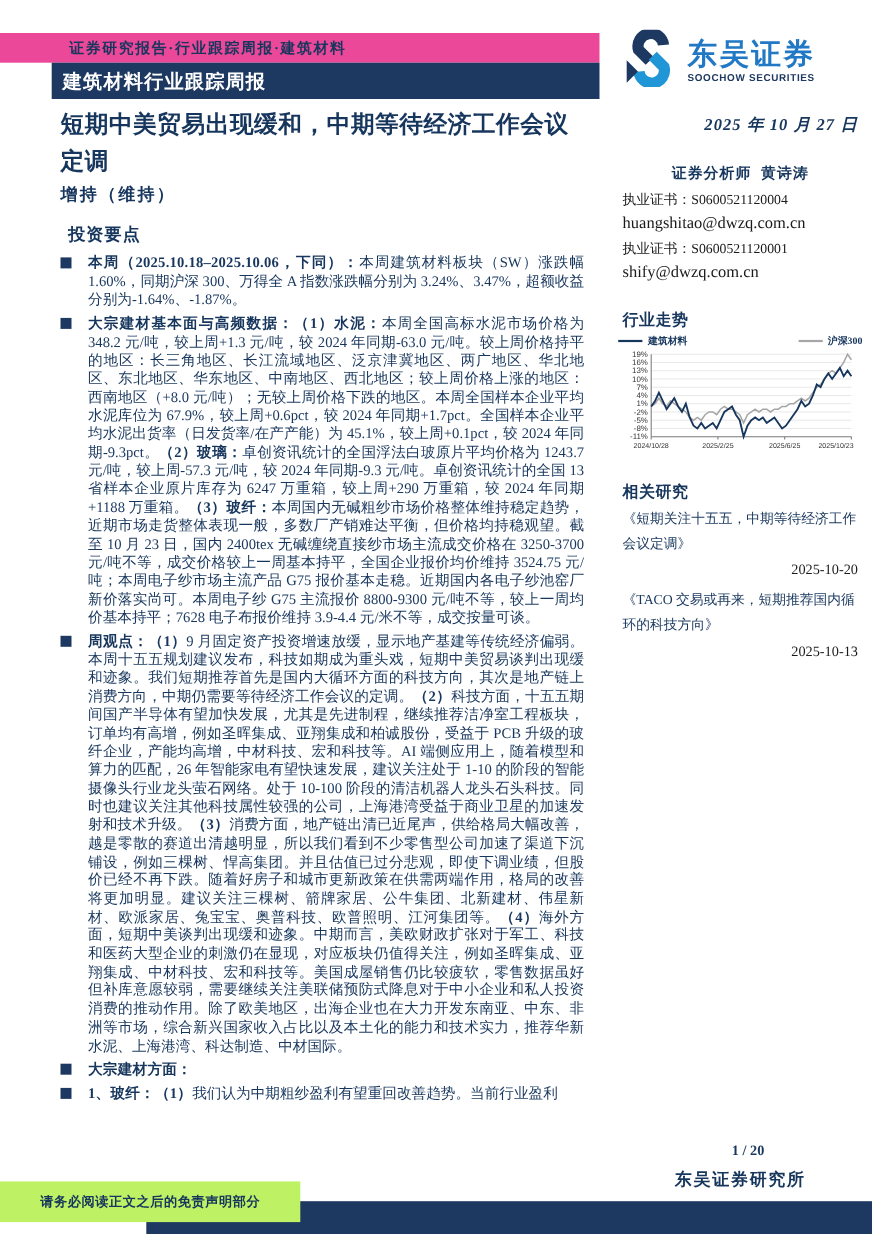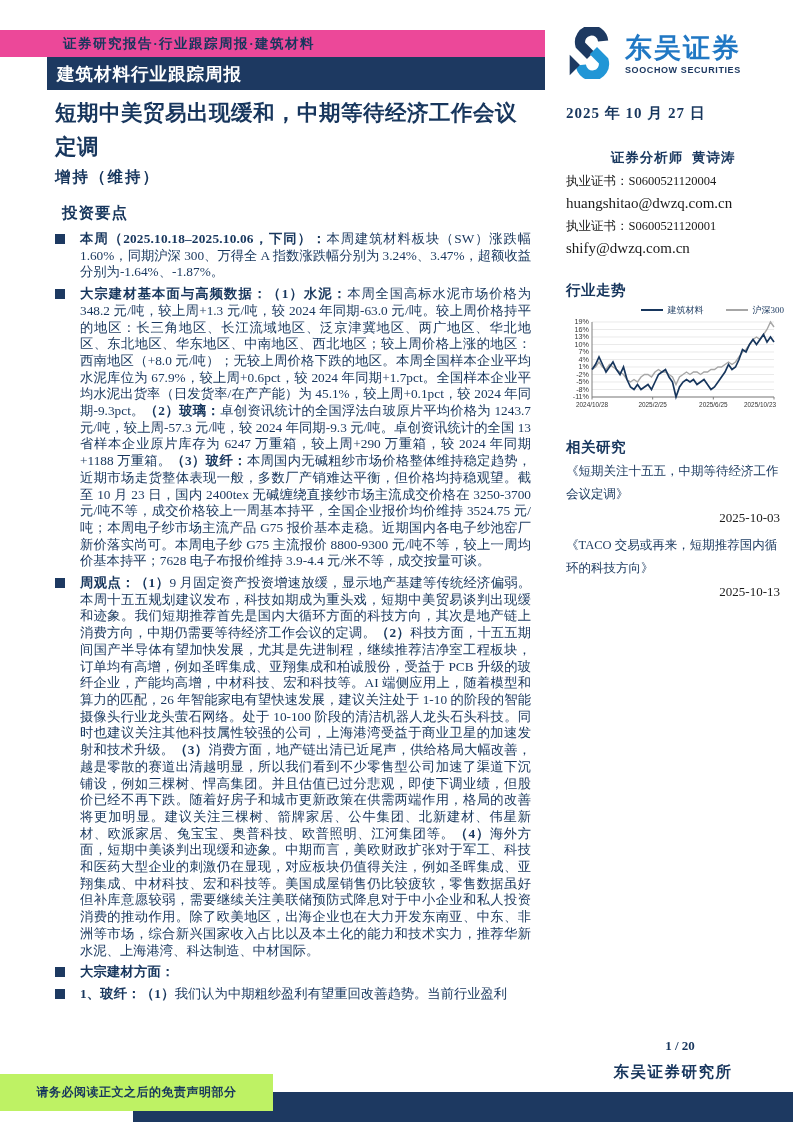--- a/index.html
+++ b/index.html
@@ -16,31 +16,31 @@
   .title{left:55px;top:96px;width:478px;font-weight:bold;font-size:21.5px;
       line-height:34px;letter-spacing:.5px;}
   .rating{left:55px;top:167px;font-weight:bold;font-size:15.5px;letter-spacing:2px;}
   
   .brand{left:566px;top:27px;width:214px;display:flex;align-items:center;gap:7px;}
   .brand-text{display:flex;flex-direction:column;line-height:1;}
   .brand-cn{font-size:27px;font-weight:bold;color:#2178c4;letter-spacing:2px;
       font-family:"Liberation Sans","DejaVu Sans",sans-serif;}
   .brand-en{font-size:9px;font-weight:bold;color:#1d3961;letter-spacing:.6px;margin-top:4px;
       font-family:"Liberation Sans","DejaVu Sans",sans-serif;}
-  .date-line{left:566px;top:104px;width:214px;text-align:left;font-weight:bold;
-      font-size:15px;letter-spacing:1px;}
+  .date-line{left:566px;top:104px;width:214px;text-align:right;font-weight:bold;
+      font-size:15px;letter-spacing:1px;font-style:italic;}
   .analysts{left:566px;top:140px;width:214px;}
   .an-role{text-align:center;font-weight:bold;font-size:13.5px;margin-top:9px;letter-spacing:1px;}
   .an-cert{font-size:12.5px;margin-top:6px;color:#1a1a1a;}
   .an-email{font-size:15px;margin-top:5px;text-align:left;color:#1a1a1a;}
   
   .side-head{font-weight:bold;font-size:14.5px;letter-spacing:.5px;}
   .trend-head{left:566px;top:281px;}
   .chart-wrap{left:562px;top:303px;width:222px;}
-  .legend{display:flex;justify-content:flex-end;gap:22px;align-items:center;height:14px;}
+  .legend{display:flex;justify-content:space-between;gap:22px;align-items:center;height:14px;font-weight:bold;}
   .legend-item{display:flex;align-items:center;gap:5px;font-size:9px;color:#17365d;}
   .legend-swatch{width:22px;height:0;border-top:2px solid;}
   .related-head{left:566px;top:438px;}
   .related{left:566px;top:460px;width:214px;}
   .rel-title{font-size:12.5px;line-height:23px;color:#17365d;}
   .rel-date{font-size:13px;text-align:right;line-height:24px;margin-bottom:4px;color:#1a1a1a;}
   
   .main-head{left:62px;top:203px;font-weight:bold;font-size:15.5px;letter-spacing:1px;}
   .bullets{left:55px;top:231px;width:476px;}
   .bullet{position:relative;padding-left:25px;margin-bottom:5px;
@@ -139,21 +139,21 @@
       <line x1="151.33333333333331" x2="151.33333333333331" y1="80" y2="82.5" stroke="#7f7f7f" stroke-width="1"></line>
       <text font-size="6.4" fill="#333" y="90" x="151.33333333333331" text-anchor="middle">2025/6/25</text>
       <line x1="212" x2="212" y1="80" y2="82.5" stroke="#7f7f7f" stroke-width="1"></line>
       <text font-size="6.4" fill="#333" y="90" x="214" text-anchor="end">2025/10/23</text>
     </svg>
 </div>
 
 <div class="abs side-head related-head">相关研究</div>
 <div class="abs related" id="related">
     <div class="rel-title">《短期关注十五五，中期等待经济工作会议定调》</div>
-    <div class="rel-date">2025-10-03</div>
+    <div class="rel-date">2025-10-20</div>
     <div class="rel-title">《TACO 交易或再来，短期推荐国内循环的科技方向》</div>
     <div class="rel-date">2025-10-13</div>
   </div>
 
 <div class="abs main-head">投资要点</div>
 <div class="abs bullets" id="bullets">
     <div class="bullet"><span class="sq"></span><b>本周（2025.10.18–2025.10.06，下同）：</b><span>本周建筑材料板块（SW）涨跌幅 1.60%，同期沪深 300、万得全 A 指数涨跌幅分别为 3.24%、3.47%，超额收益分别为-1.64%、-1.87%。</span></div>
     <div class="bullet"><span class="sq"></span><b>大宗建材基本面与高频数据：（1）水泥：</b><span>本周全国高标水泥市场价格为 348.2 元/吨，较上周+1.3 元/吨，较 2024 年同期-63.0 元/吨。较上周价格持平的地区：长三角地区、长江流域地区、泛京津冀地区、两广地区、华北地区、东北地区、华东地区、中南地区、西北地区；较上周价格上涨的地区：西南地区（+8.0 元/吨）；无较上周价格下跌的地区。本周全国样本企业平均水泥库位为 67.9%，较上周+0.6pct，较 2024 年同期+1.7pct。全国样本企业平均水泥出货率（日发货率/在产产能）为 45.1%，较上周+0.1pct，较 2024 年同期-9.3pct。</span><b>（2）玻璃：</b><span>卓创资讯统计的全国浮法白玻原片平均价格为 1243.7 元/吨，较上周-57.3 元/吨，较 2024 年同期-9.3 元/吨。卓创资讯统计的全国 13 省样本企业原片库存为 6247 万重箱，较上周+290 万重箱，较 2024 年同期+1188 万重箱。</span><b>（3）玻纤：</b><span>本周国内无碱粗纱市场价格整体维持稳定趋势，近期市场走货整体表现一般，多数厂产销难达平衡，但价格均持稳观望。截至 10 月 23 日，国内 2400tex 无碱缠绕直接纱市场主流成交价格在 3250-3700 元/吨不等，成交价格较上一周基本持平，全国企业报价均价维持 3524.75 元/吨；本周电子纱市场主流产品 G75 报价基本走稳。近期国内各电子纱池窑厂新价落实尚可。本周电子纱 G75 主流报价 8800-9300 元/吨不等，较上一周均价基本持平；7628 电子布报价维持 3.9-4.4 元/米不等，成交按量可谈。</span></div>
     <div class="bullet"><span class="sq"></span><b>周观点：（1）</b><span>9 月固定资产投资增速放缓，显示地产基建等传统经济偏弱。本周十五五规划建议发布，科技如期成为重头戏，短期中美贸易谈判出现缓和迹象。我们短期推荐首先是国内大循环方面的科技方向，其次是地产链上消费方向，中期仍需要等待经济工作会议的定调。</span><b>（2）</b><span>科技方面，十五五期间国产半导体有望加快发展，尤其是先进制程，继续推荐洁净室工程板块，订单均有高增，例如圣晖集成、亚翔集成和柏诚股份，受益于 PCB 升级的玻纤企业，产能均高增，中材科技、宏和科技等。AI 端侧应用上，随着模型和算力的匹配，26 年智能家电有望快速发展，建议关注处于 1-10 的阶段的智能摄像头行业龙头萤石网络。处于 10-100 阶段的清洁机器人龙头石头科技。同时也建议关注其他科技属性较强的公司，上海港湾受益于商业卫星的加速发射和技术升级。</span><b>（3）</b><span>消费方面，地产链出清已近尾声，供给格局大幅改善，越是零散的赛道出清越明显，所以我们看到不少零售型公司加速了渠道下沉铺设，例如三棵树、悍高集团。并且估值已过分悲观，即使下调业绩，但股价已经不再下跌。随着好房子和城市更新政策在供需两端作用，格局的改善将更加明显。建议关注三棵树、箭牌家居、公牛集团、北新建材、伟星新材、欧派家居、兔宝宝、奥普科技、欧普照明、江河集团等。</span><b>（4）</b><span>海外方面，短期中美谈判出现缓和迹象。中期而言，美欧财政扩张对于军工、科技和医药大型企业的刺激仍在显现，对应板块仍值得关注，例如圣晖集成、亚翔集成、中材科技、宏和科技等。美国成屋销售仍比较疲软，零售数据虽好但补库意愿较弱，需要继续关注美联储预防式降息对于中小企业和私人投资消费的推动作用。除了欧美地区，出海企业也在大力开发东南亚、中东、非洲等市场，综合新兴国家收入占比以及本土化的能力和技术实力，推荐华新水泥、上海港湾、科达制造、中材国际。</span></div>
     <div class="bullet"><span class="sq"></span><b>大宗建材方面：</b></div>

